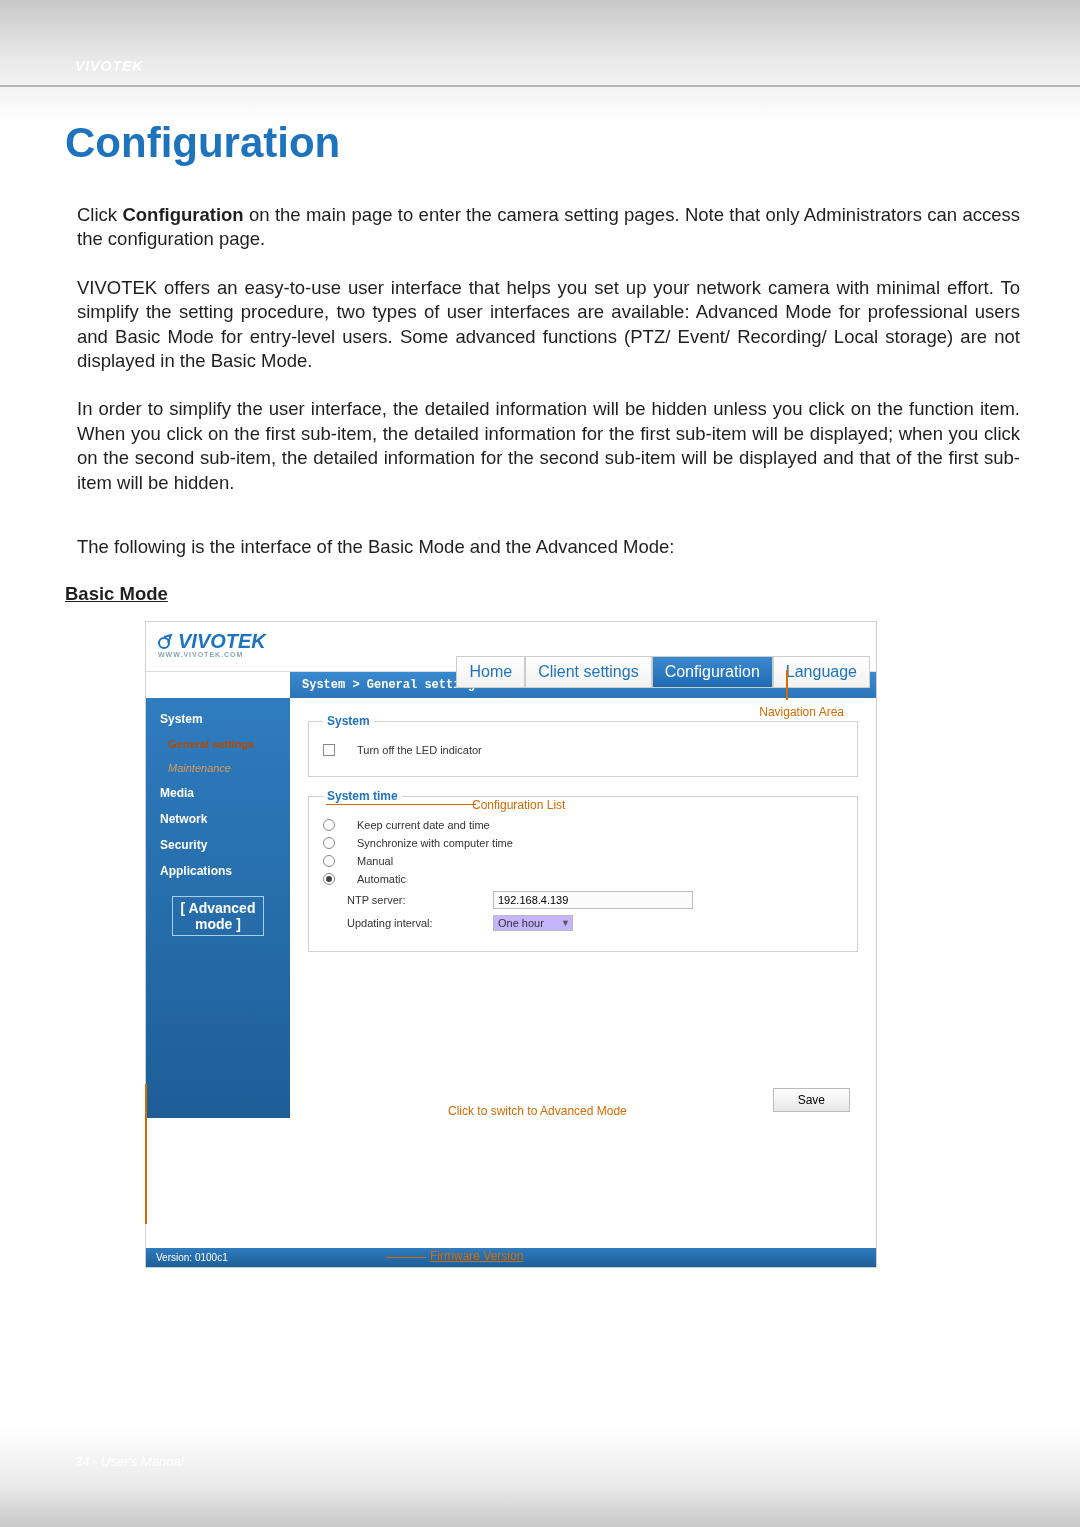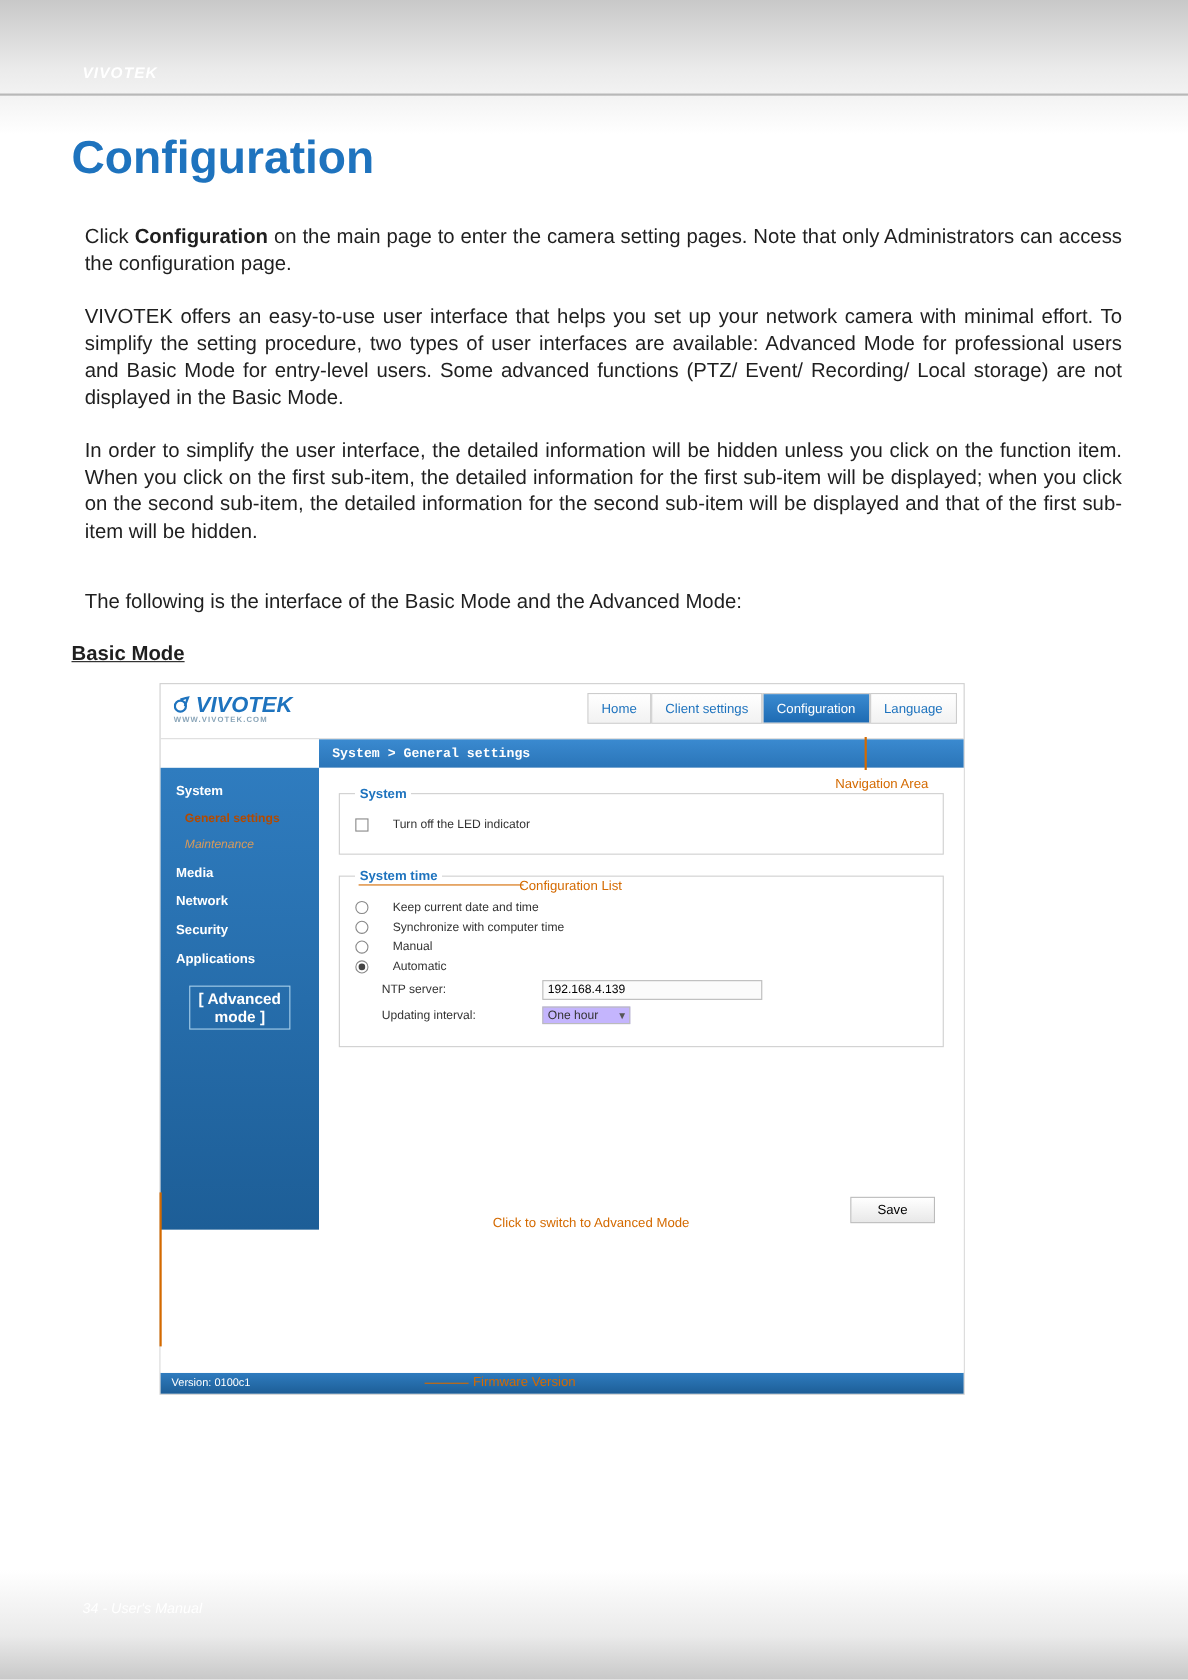--- a/index.html
+++ b/index.html
@@ -77,23 +77,23 @@
       color: #1e73be;
       font-weight: bold;
       font-size: 20px;
       font-style: italic;
     }
     .vivo-logo svg { vertical-align: middle; margin-right: 2px; }
     .vivo-sub { font-size: 7px; color: #8aa5b8; letter-spacing: 1px; font-style: normal; display: block; margin-top: -2px;}
     .top-tabs {
       position: absolute;
       right: 6px;
-      top: 8px;
+      top: 34px;
       display: flex;
-      font-size: 12px;
+      font-size: 16px;
     }
     .top-tab {
       padding: 6px 12px;
       border: 1px solid #ccc;
       background: linear-gradient(#fff,#f2f2f2);
       color: #1e73be;
       cursor: pointer;
     }
     .top-tab.active {
       background: linear-gradient(#3a8ad0,#1e6bb3);
@@ -214,21 +214,21 @@
     .callout {
       position: absolute;
       color: #d46a00;
       font-size: 12px;
       font-weight: normal;
       pointer-events: none;
     }
     .callout.nav-area { right: 32px; top: 7px; }
     .callout.config-list { left: 182px; top: 100px; }
     .callout.adv-switch { left: 158px; bottom: 0px; }
-    .callout-fw { position: absolute; left: 240px; bottom: 4px; color: #d46a00; font-size: 12px;}
+    .callout-fw { position: absolute; left: 240px; bottom: 4px; color: #d46a00; font-size: 12px; text-decoration: underline;}
     .callout-line { position:absolute; background:#d46a00; }
     .page-footer {
       position: absolute;
       bottom: 58px;
       left: 75px;
       color: #ffffff;
       font-style: italic;
       font-size: 13px;
     }
     .footer-grad {

